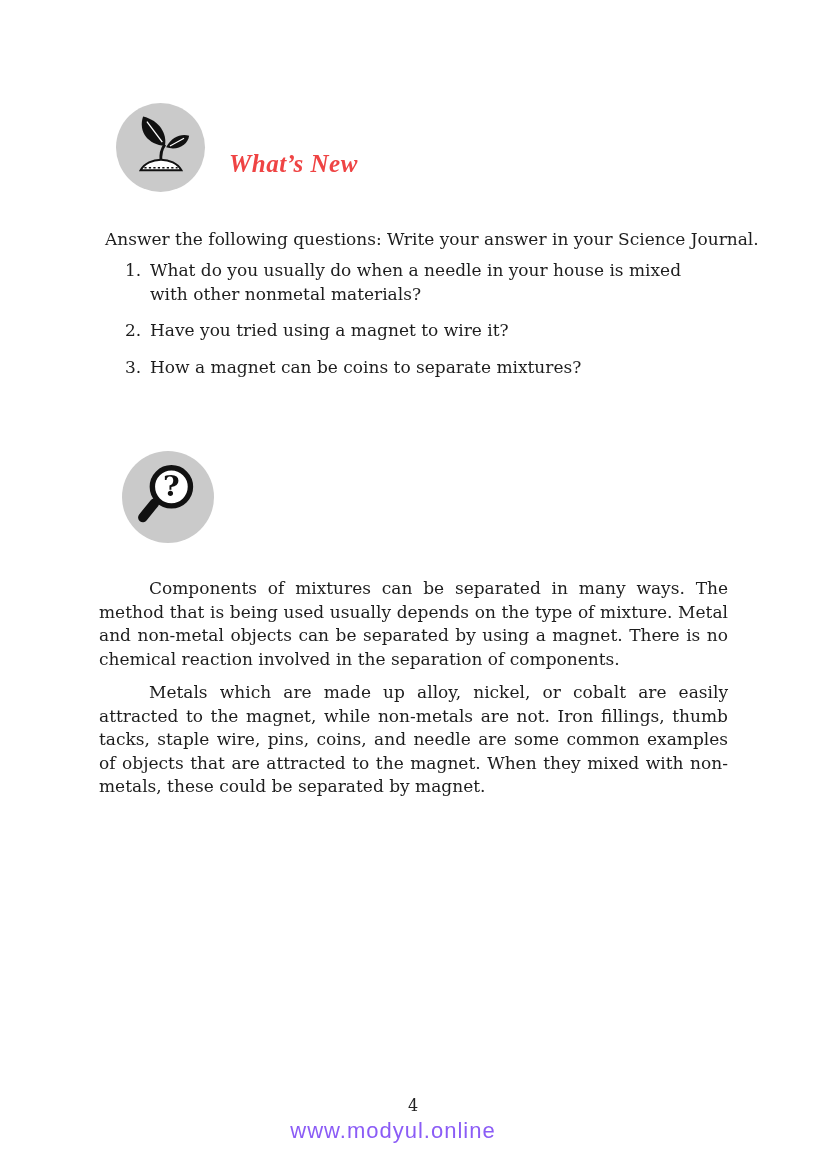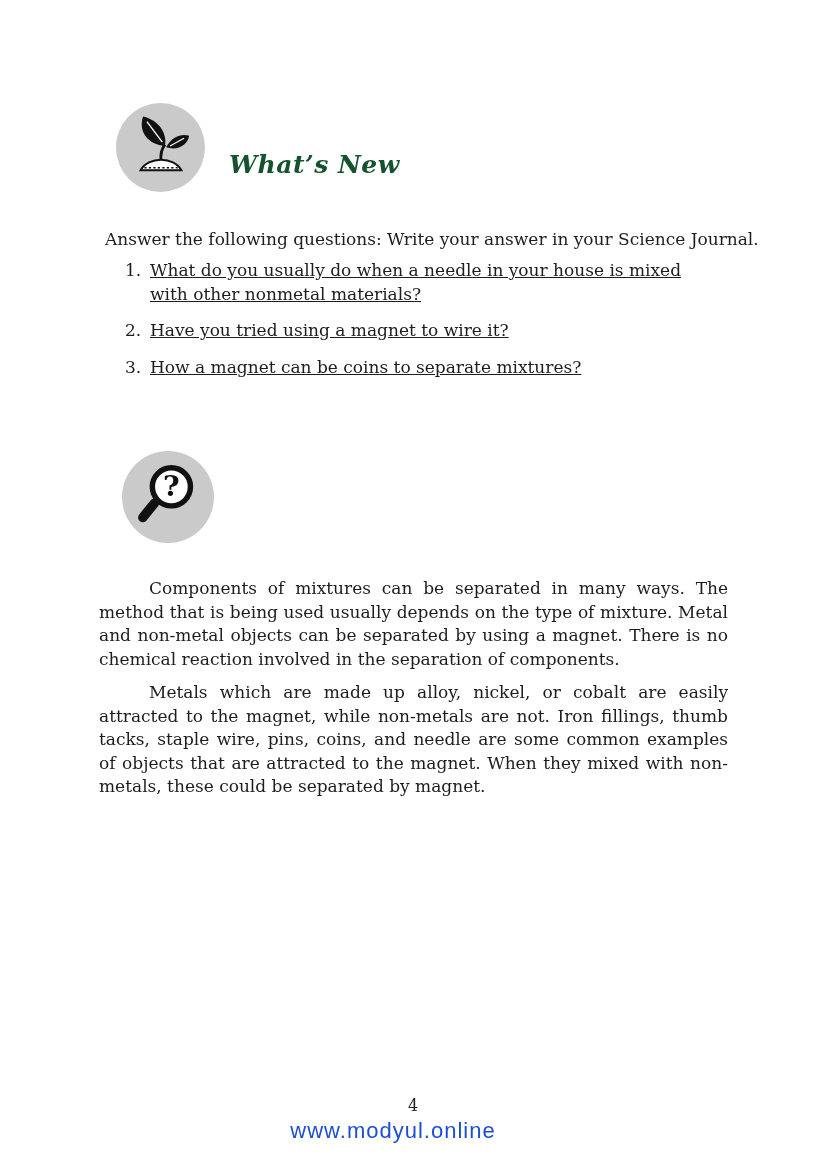--- a/index.html
+++ b/index.html
@@ -23,41 +23,42 @@
     justify-content: center;
   }
   #icon-whats-new { left: 116px; top: 103px; width: 89px; height: 89px; }
   #icon-what-is-it { left: 122px; top: 451px; width: 92px; height: 92px; }
   .section-title {
     position: absolute;
     font-weight: bold;
     font-style: italic;
     font-size: 25px;
     letter-spacing: 0.5px;
-    color: #14532d;
+    color: #ef4444;
+    font-family: Liberation Serif, serif;
   }
   #title-whats-new { left: 229px; top: 150px; }
   #title-what-is-it { left: 240px; top: 480px; }
   .intro {
     position: absolute;
     left: 105px;
     top: 228px;
     font-size: 17px;
     line-height: 23.5px;
     white-space: nowrap;
   }
   .question {
     position: absolute;
     left: 125px;
     display: flex;
     font-size: 17px;
     line-height: 23.5px;
   }
   .q-num { width: 25px; flex: none; }
-  .q-text { width: 570px; text-decoration: underline; }
+  .q-text { width: 570px; }
   #question-1 { top: 259px; }
   #question-2 { top: 319px; }
   #question-3 { top: 356px; }
   .body-para {
     position: absolute;
     left: 99px;
     width: 629px;
     font-size: 17px;
     line-height: 23.6px;
     text-align: justify;
@@ -75,21 +76,21 @@
     color: #222222;
   }
   .watermark {
     position: absolute;
     left: 0;
     top: 1118px;
     width: 754px;
     text-align: center;
     font-family: "Liberation Sans", sans-serif;
     font-size: 22px;
-    color: #1d4ed8;
+    color: #8b5cf6;
     letter-spacing: 1px;
     padding-left: 32px;
   }
 </style>
 </head>
 <body>
 
 <div class="page">
 
   <div class="icon-circle" id="icon-whats-new">

